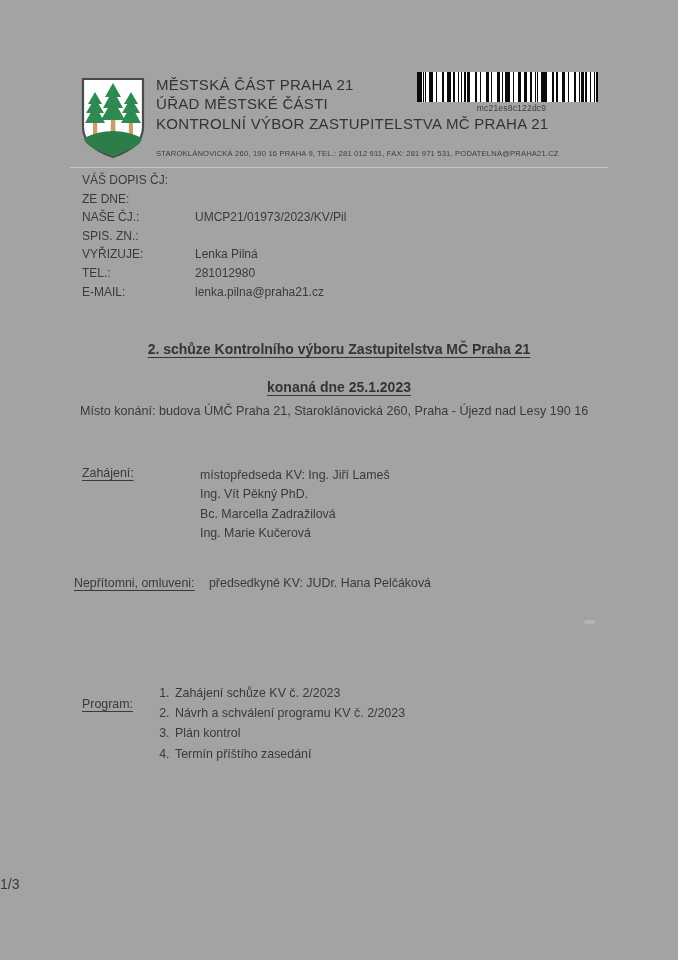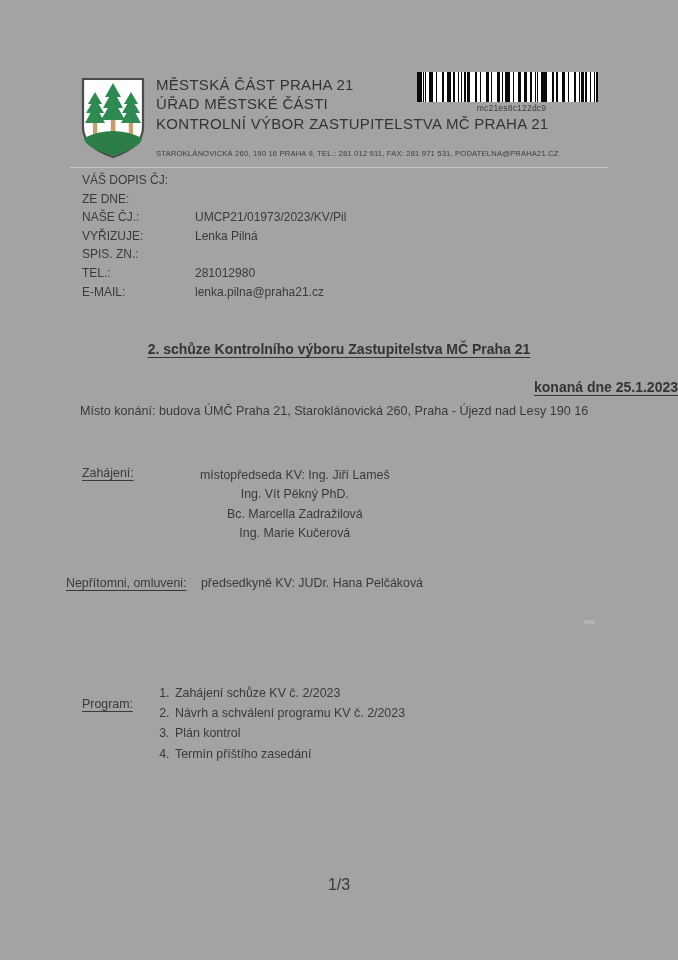--- a/index.html
+++ b/index.html
@@ -43,40 +43,40 @@
   .meta-row .value { position: absolute; left: 113px; top: 0; }
 
   
   .title-line1 {
     position: absolute; left: 0; top: 341px; width: 100%;
     text-align: center; font-size: 14px; font-weight: bold; color: #343434;
     text-decoration: underline; text-underline-offset: 3px; text-decoration-thickness: 1.3px;
   }
   .title-line2 {
     position: absolute; left: 0; top: 379px; width: 100%;
-    text-align: right; font-size: 14px; font-weight: bold; color: #343434;
+    text-align: center; font-size: 14px; font-weight: bold; color: #343434;
     text-decoration: underline; text-underline-offset: 3px; text-decoration-thickness: 1.3px;
   }
   .venue { position: absolute; left: 80px; top: 404px; width: 540px; font-size: 12.6px; white-space: nowrap; }
 
   
   .underlined-label { text-decoration: underline; text-underline-offset: 2.5px; }
   .present-label { position: absolute; left: 82px; top: 466px; font-size: 12.4px; }
-  .present-list { position: absolute; left: 200px; top: 466px; font-size: 12.4px; line-height: 19.3px; text-align: center; }
-  .absent-row { position: absolute; left: 66px; top: 576px; font-size: 12.4px; white-space: nowrap; }
+  .present-list { position: absolute; left: 200px; top: 466px; font-size: 12.4px; line-height: 19.3px; }
+  .absent-row { position: absolute; left: 74px; top: 576px; font-size: 12.4px; white-space: nowrap; }
   .absent-row .absent-value { margin-left: 11px; text-decoration: none; }
 
   
   .program-label { position: absolute; left: 82px; top: 653px; font-size: 12.4px; margin-top: 44px; }
   .program-list { position: absolute; left: 148px; top: 683px; font-size: 12.4px; line-height: 20.2px; padding-left: 25px; }
   .program-list li { padding-left: 2px; }
 
   
   .scan-artifact { position: absolute; left: 584px; top: 620px; width: 11px; height: 4px; background: #b9b9b9; border-radius: 2px; opacity: .75; }
-  .page-number { position: absolute; left: 0; top: 876px; width: 100%; text-align: center; font-size: 16px; color: #3a3a3a; }
+  .page-number { position: absolute; left: 0; top: 876px; width: 100%; font-size: 14px; color: #3a3a3a; }
 </style>
 </head>
 <body>
 
 <div class="page">
 
   <svg class="logo" viewBox="0 0 66 83">
     <path d="M3,2 H63 V50 Q63,70 33,80 Q3,70 3,50 Z" fill="#fdfdfd" stroke="#4a4a4a" stroke-width="2.2"></path>
 
     <rect x="13" y="42" width="4.2" height="22" fill="#c79d69"></rect>
@@ -125,26 +125,26 @@
     </div>
     <div class="meta-row">
       <span class="label">ZE DNE:</span>
       <span class="value"></span>
     </div>
     <div class="meta-row">
       <span class="label">NAŠE ČJ.:</span>
       <span class="value">UMCP21/01973/2023/KV/Pil</span>
     </div>
     <div class="meta-row">
+      <span class="label">SPIS. ZN.:</span>
+      <span class="value"></span>
+    </div>
+    <div class="meta-row">
       <span class="label">VYŘIZUJE:</span>
       <span class="value">Lenka Pilná</span>
-    </div>
-    <div class="meta-row">
-      <span class="label">SPIS. ZN.:</span>
-      <span class="value"></span>
     </div>
     <div class="meta-row">
       <span class="label">TEL.:</span>
       <span class="value">281012980</span>
     </div>
     <div class="meta-row">
       <span class="label">E-MAIL:</span>
       <span class="value">lenka.pilna@praha21.cz</span>
     </div>
   </div>

